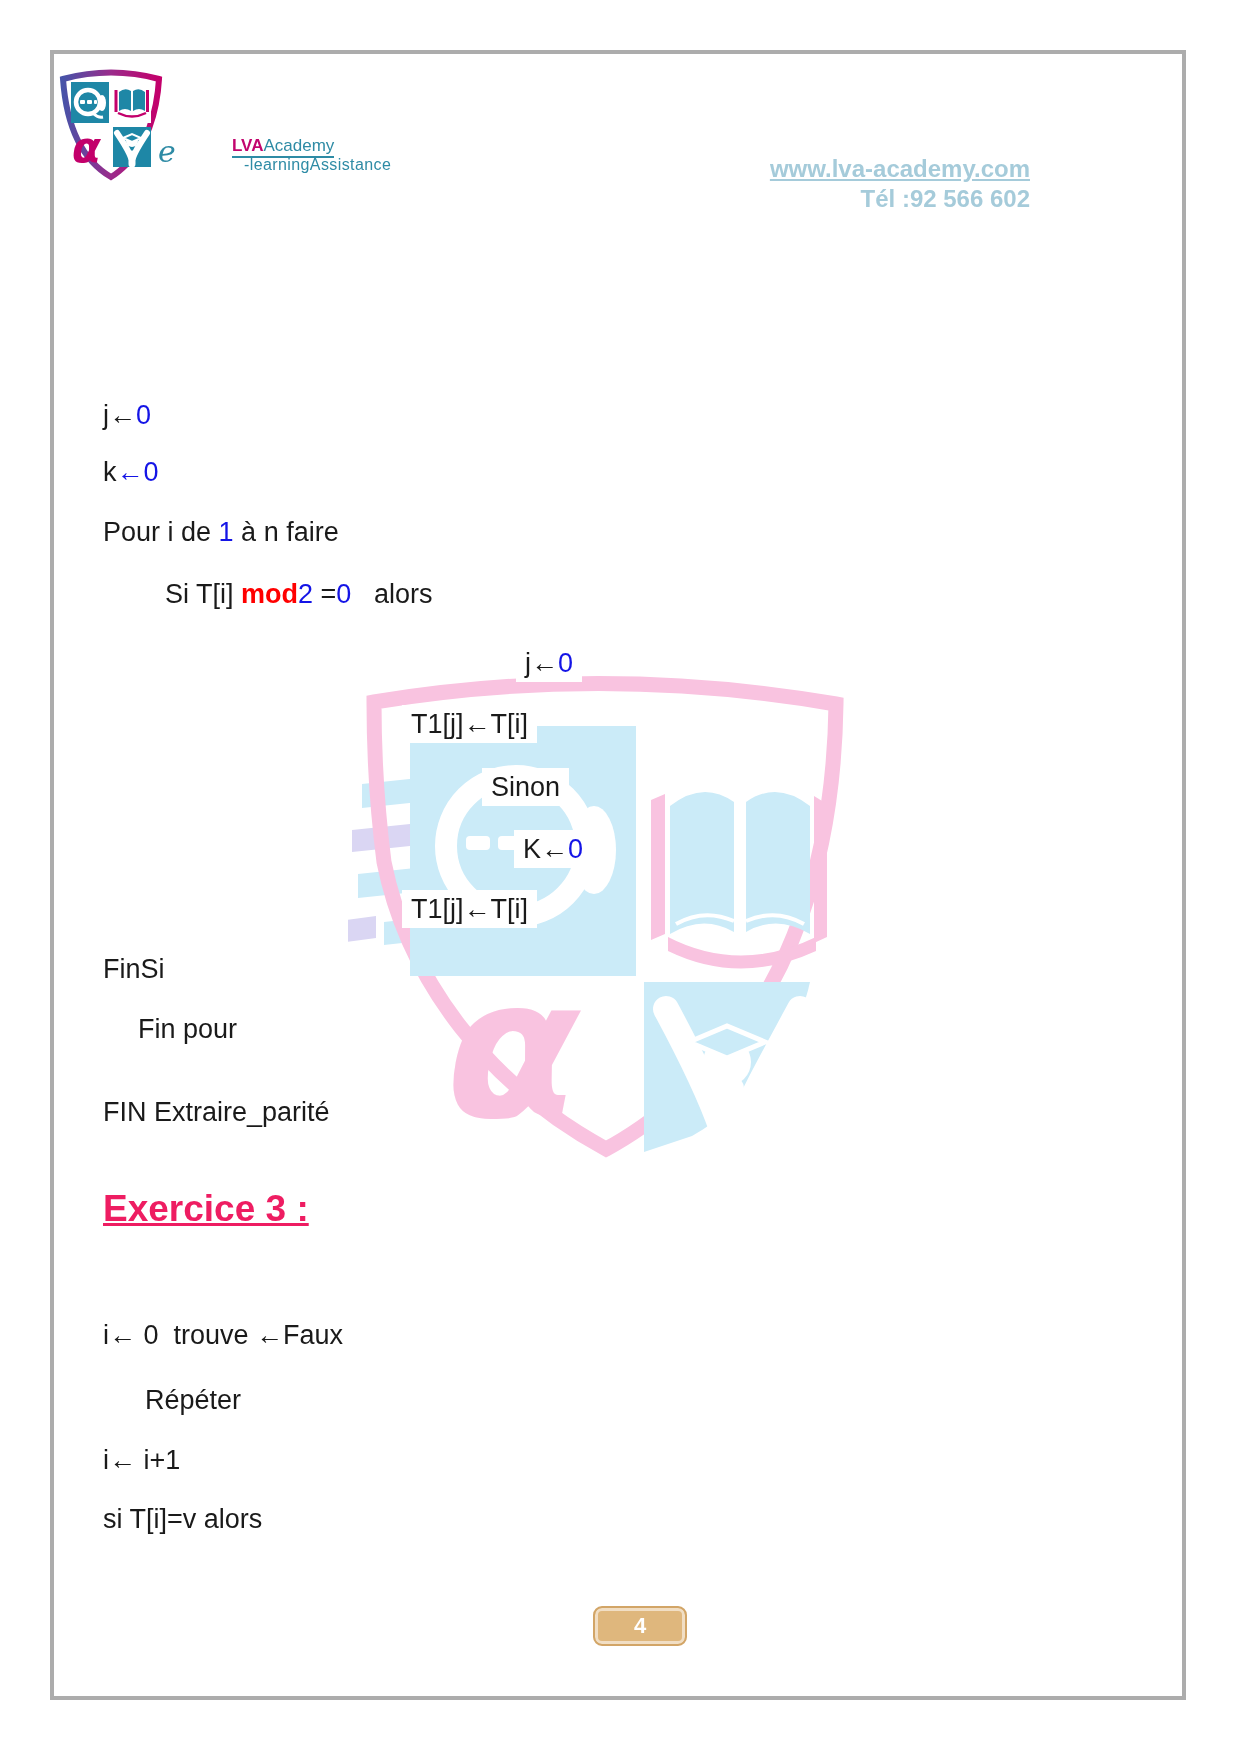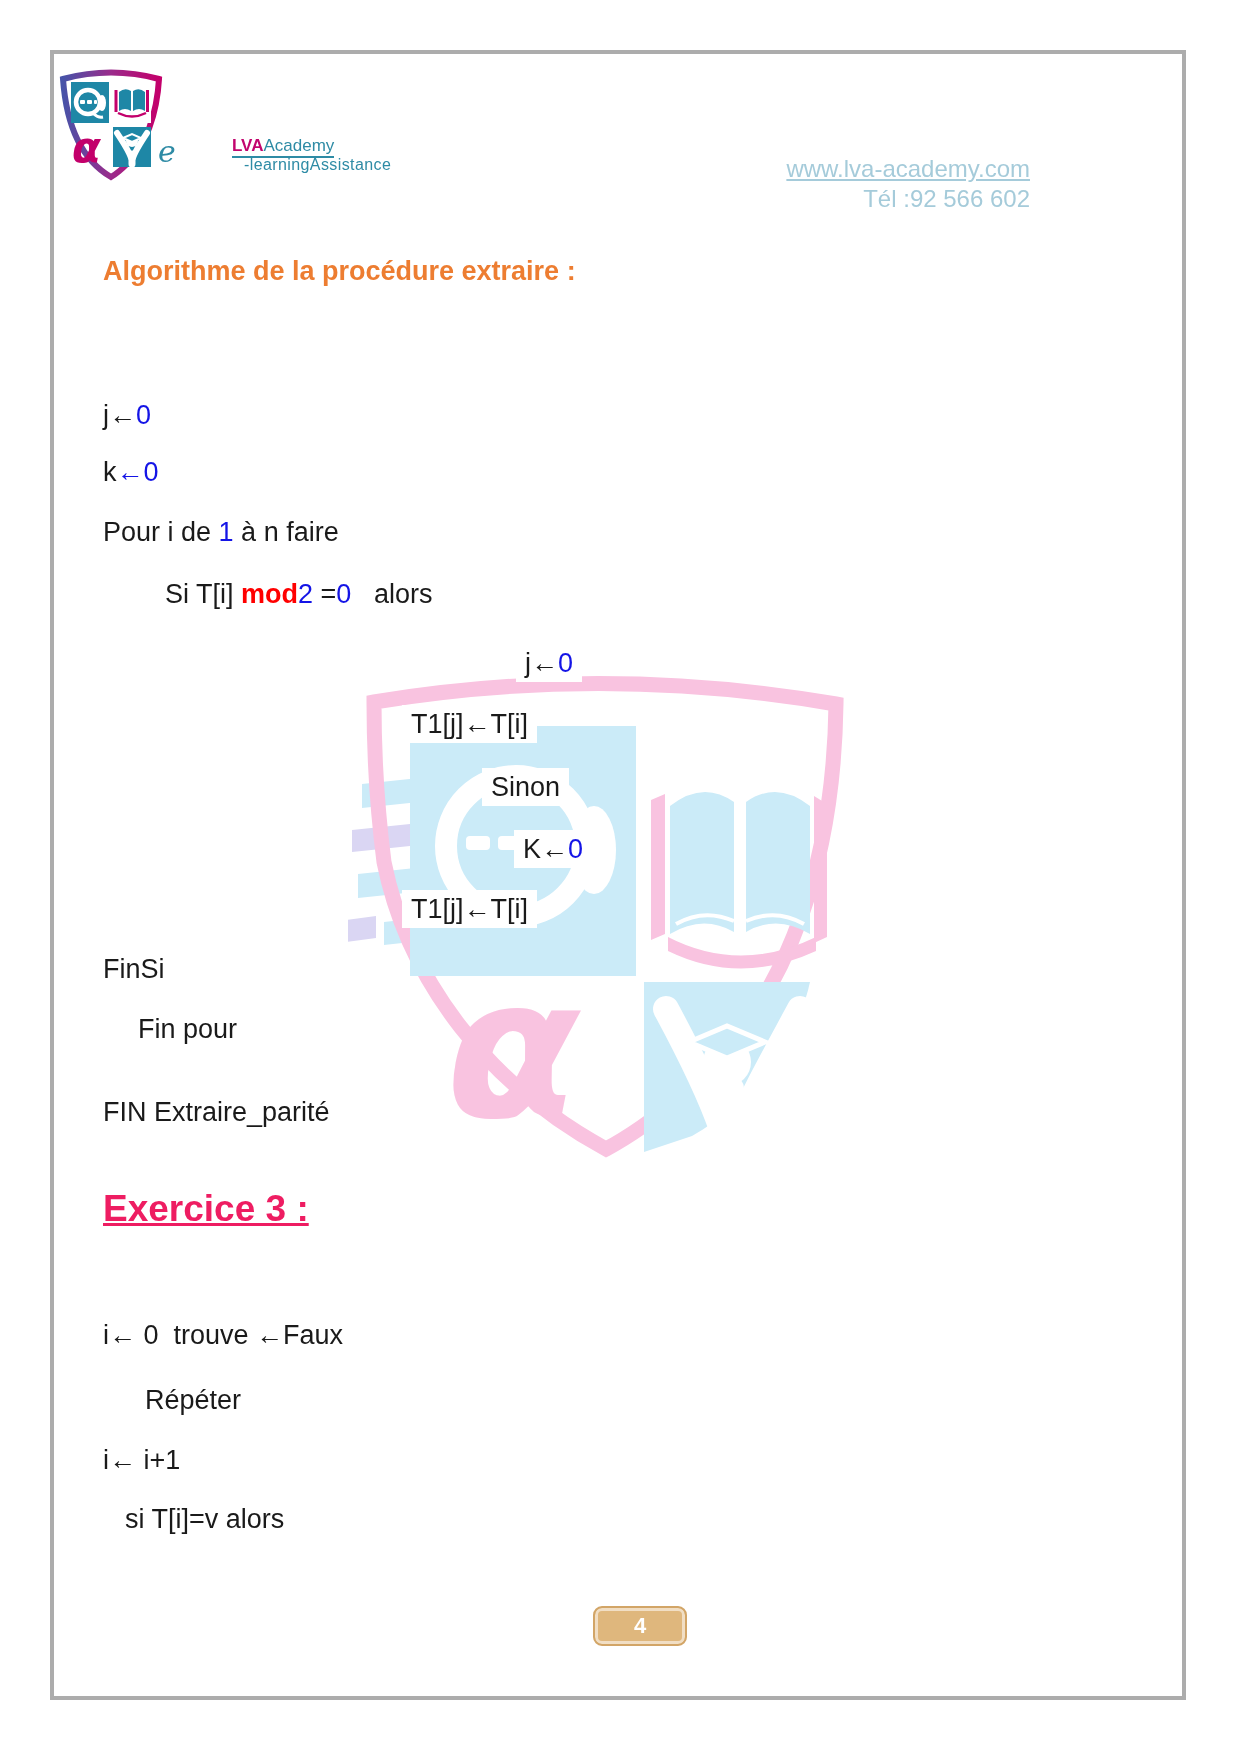--- a/index.html
+++ b/index.html
@@ -19,21 +19,21 @@
   .h-orange { color:#ED7D31; font-weight:bold; font-size:27px; }
   .h-pink   { color:#EE1D62; font-weight:bold; font-size:37px;text-decoration:underline; }
   .brand { position:absolute; left:232px; top:136px; font-size:17px; z-index:2; }
   .brand .bold { color:#C2056E; font-weight:bold; }
   .brand .reg  { color:#2E8BA5; }
   .brand-underline { border-bottom:2px solid #2E8BA5; padding-bottom:1px; }
   .tagline { position:absolute; left:244px; top:156px; font-size:16px; color:#2E8BA5; letter-spacing:0.4px; z-index:2; }
   .cursive-e { position:absolute; left:158px; top:134px; font-size:30px; font-style:italic;
                font-family:"DejaVu Serif",serif; color:#2E8BA5; z-index:2; }
   .contact { position:absolute; right:210px; top:154px; text-align:right; z-index:2;
-             font-size:24px; line-height:30px; color:#A5CBDA; }
+             font-size:24px; line-height:30px; color:#A5CBDA;font-weight:bold; }
   .contact .link { text-decoration:underline; cursor:pointer; }
   .logo { position:absolute; left:56px; top:62px; width:110px; height:122px; z-index:2; }
   .badge {
     position:absolute; left:593px; top:1606px; width:90px; height:36px; z-index:2;
     background:#DFB77D; border:2px solid #D2A567; border-radius:9px;
     box-shadow: inset 0 0 0 3px rgba(255,255,255,0.55);
     display:flex; align-items:center; justify-content:center;
     color:#ffffff; font-weight:bold; font-size:22px;
   }
 </style>
@@ -127,21 +127,20 @@
     <span class="brand-underline"><span class="bold">LVA</span><span class="reg">Academy</span></span>
   </div>
   <div class="tagline">-learningAssistance</div>
   <div class="cursive-e">e</div>
 
   <div class="contact">
     <div class="link">www.lva-academy.com</div>
     <div>Tél :92 566 602</div>
   </div>
 
-  <div class="line h-orange" style="left:103px; top:254px;">Algorithme de la procédure extraire :</div>
 
 
   <div class="line" style="left:103px; top:398px;"><span>j</span><span>←</span><span class="blue">0</span></div>
 
   <div class="line" style="left:103px; top:455px;"><span>k</span><span class="blue">←0</span></div>
 
   <div class="line" style="left:103px; top:515px;"><span>Pour i de </span><span class="blue">1</span><span> à n faire</span></div>
 
   <div class="line" style="left:165px; top:577px;"><span>Si T[i] </span><span class="red">mod</span><span class="blue">2</span><span> =</span><span class="blue">0</span><span>   alors</span></div>
 
@@ -163,18 +162,18 @@
 
   <div class="line h-pink" style="left:103px; top:1192px;">Exercice 3 :</div>
 
 
   <div class="line" style="left:103px; top:1318px;">i← 0  trouve ←Faux</div>
 
   <div class="line" style="left:145px; top:1383px;">Répéter</div>
 
   <div class="line" style="left:103px; top:1443px;">i← i+1</div>
 
-  <div class="line" style="left:103px; top:1502px;margin-left:22px;">si T[i]=v alors</div>
+  <div class="line" style="left:103px; top:1502px;">si T[i]=v alors</div>
 
   <div class="badge">
     <span>4</span>
   </div>
 </div>
 
 </body></html>

